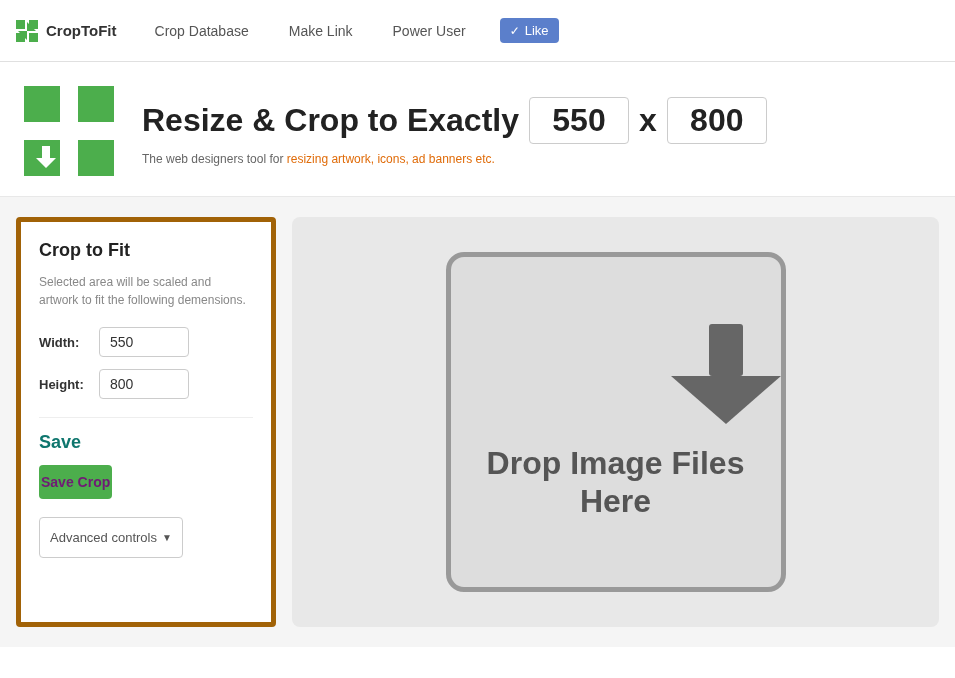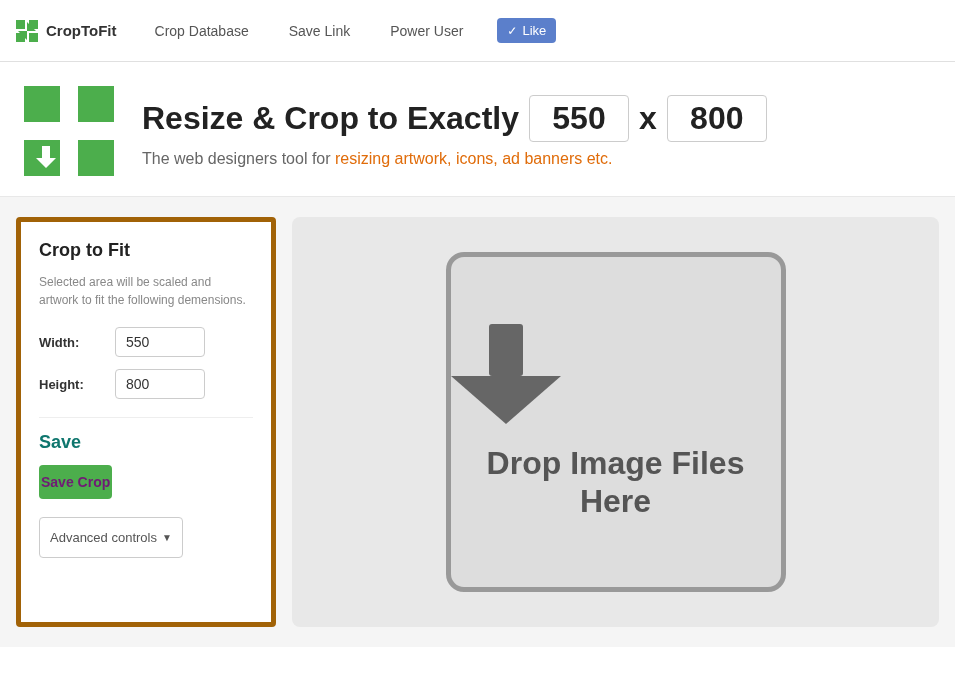--- a/index.html
+++ b/index.html
@@ -93,21 +93,21 @@
       padding: 4px 10px;
       font-size: 32px;
       font-weight: bold;
       width: 100px;
       text-align: center;
       color: #222;
       outline: none;
     }
     .hero-text p {
       margin-top: 8px;
-      font-size: 16px;
+      font-size: 12px;
       color: #666;
     }
     .hero-text p span.highlight { color: #e06c0a; }
 
     
     .main-content {
       display: flex;
       padding: 20px 16px;
       gap: 16px;
       background: #f5f5f5;
@@ -132,21 +132,20 @@
     .sidebar-desc {
       font-size: 12px;
       color: #888;
       margin-bottom: 18px;
       line-height: 1.5;
     }
     .field-row {
       display: flex;
       align-items: center;
       margin-bottom: 12px;
-      gap: 16px;
     }
     .field-label {
       font-weight: bold;
       font-size: 13px;
       width: 60px;
       color: #333;
     }
     .field-input {
       border: 1px solid #ccc;
       border-radius: 4px;
@@ -204,21 +203,21 @@
       padding: 20px;
     }
     .dropzone-box {
       background: #ddd;
       border: 5px solid #999;
       border-radius: 18px;
       width: 340px;
       height: 340px;
       display: flex;
       flex-direction: column;
-      align-items: flex-start;
+      align-items: flex-end;
       justify-content: center;
       gap: 20px;
     }
     .drop-arrow {
       width: 110px;
       height: 100px;
     }
     .drop-label {
       font-size: 32px;
       font-weight: bold;
@@ -238,21 +237,21 @@
       <rect x="13" y="0" width="9" height="9" fill="#4cae4c"></rect>
       <rect x="0" y="13" width="9" height="9" fill="#4cae4c"></rect>
       <rect x="13" y="13" width="9" height="9" fill="#4cae4c"></rect>
       <polygon points="11,2 20,11 11,11 11,20 2,11 11,11" fill="#4cae4c"></polygon>
     </svg>
     <span>CropToFit</span>
   </div>
 
   <div class="navbar-links">
     <a class="navbar-link">Crop Database</a>
-    <a class="navbar-link">Save Link</a>
+    <a class="navbar-link">Make Link</a>
     <a class="navbar-link">Power User</a>
     <button class="like-btn">
       <span class="check">✓</span>
       <span>Like</span>
     </button>
   </div>
 
 </nav>
 
 <div class="hero">

